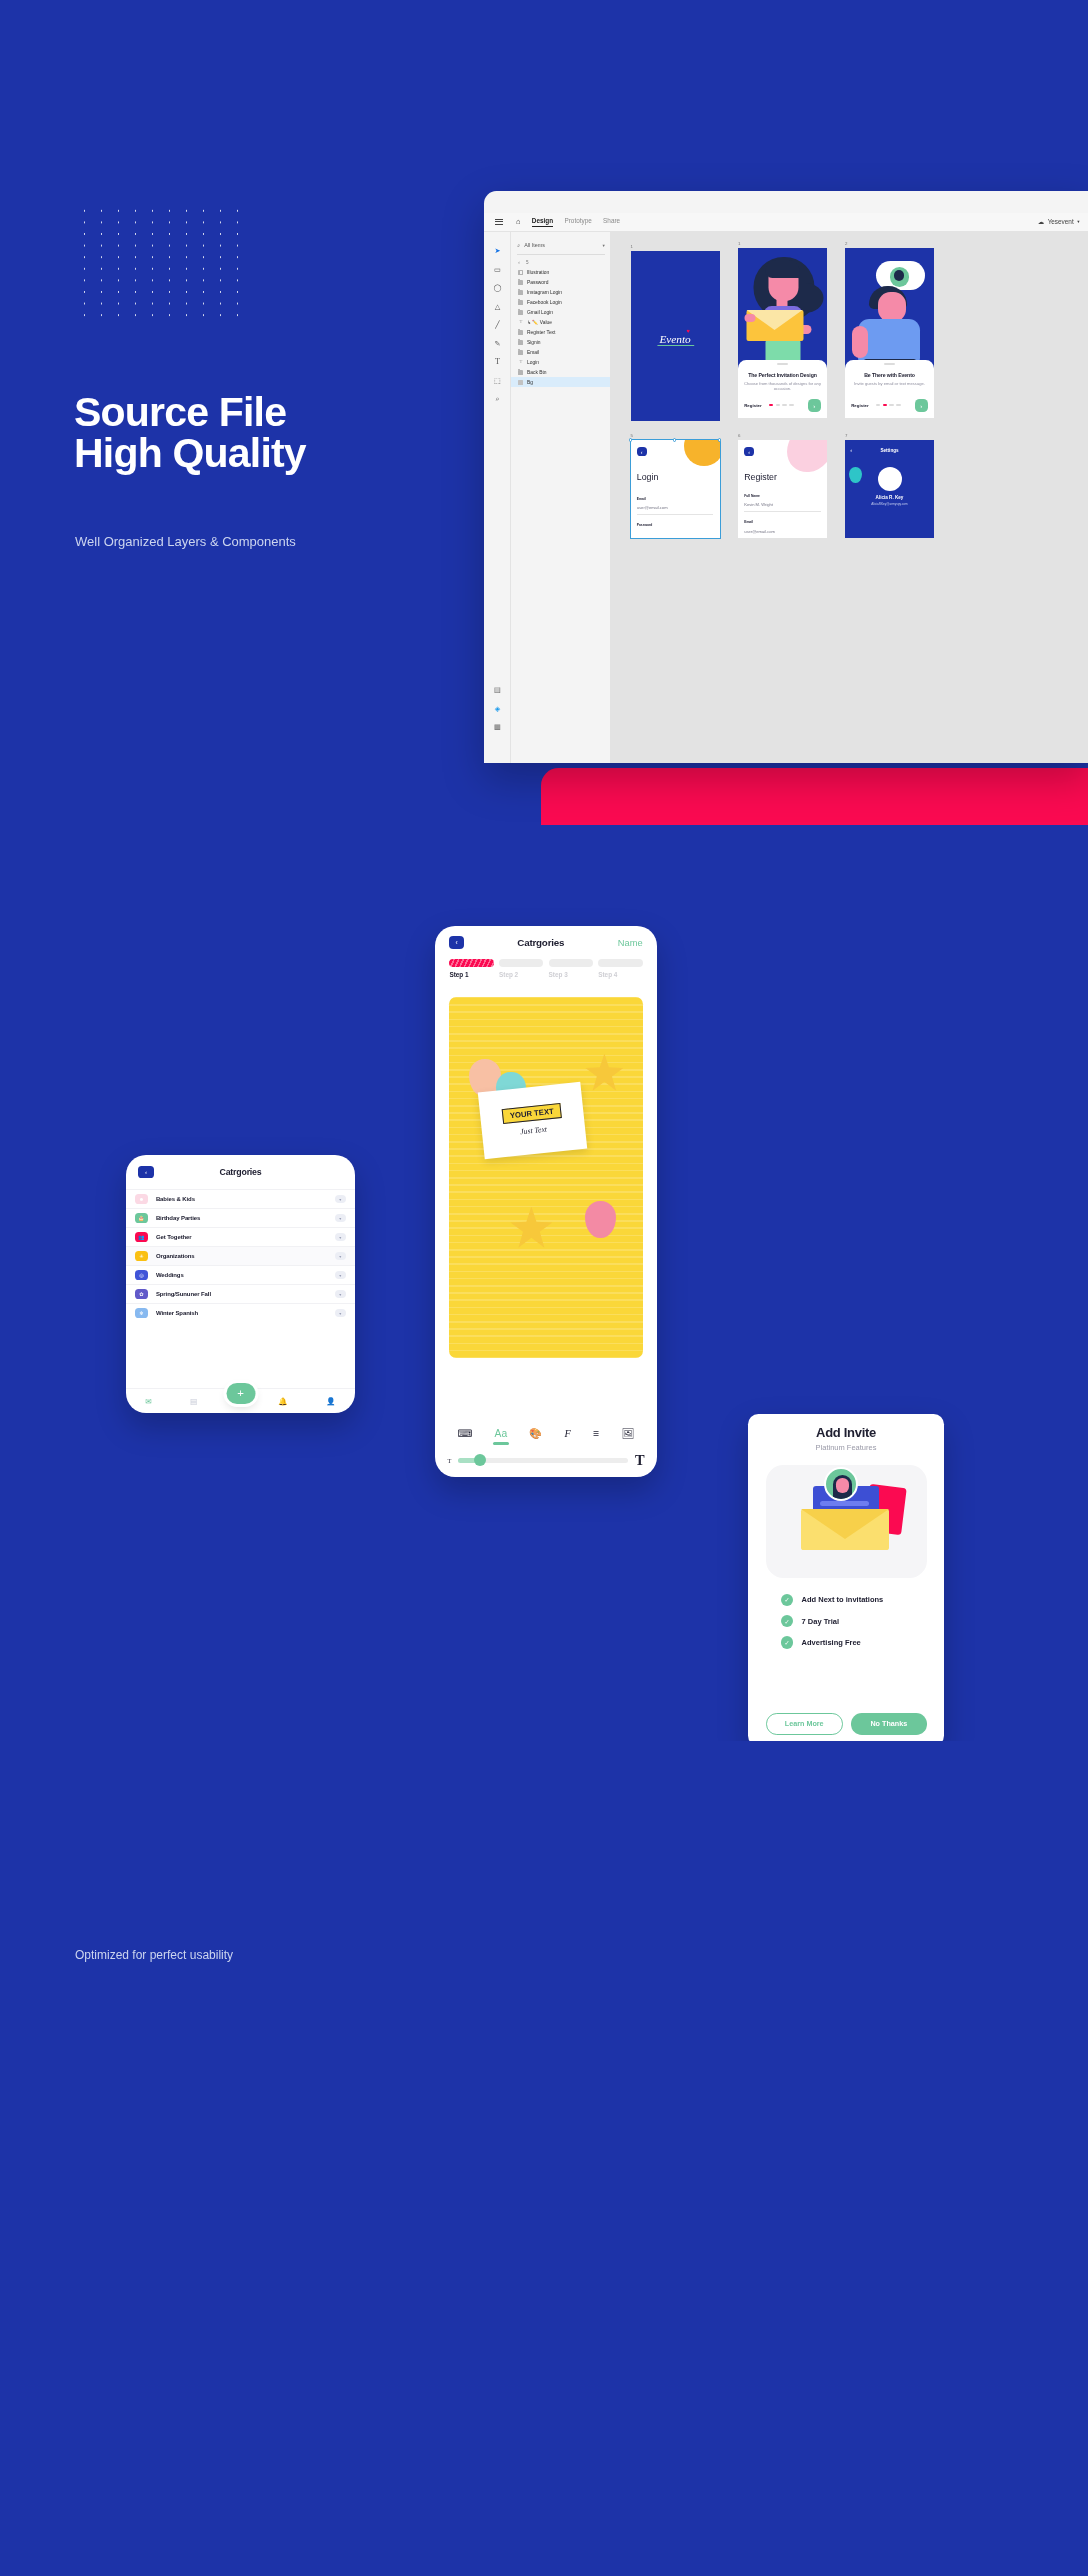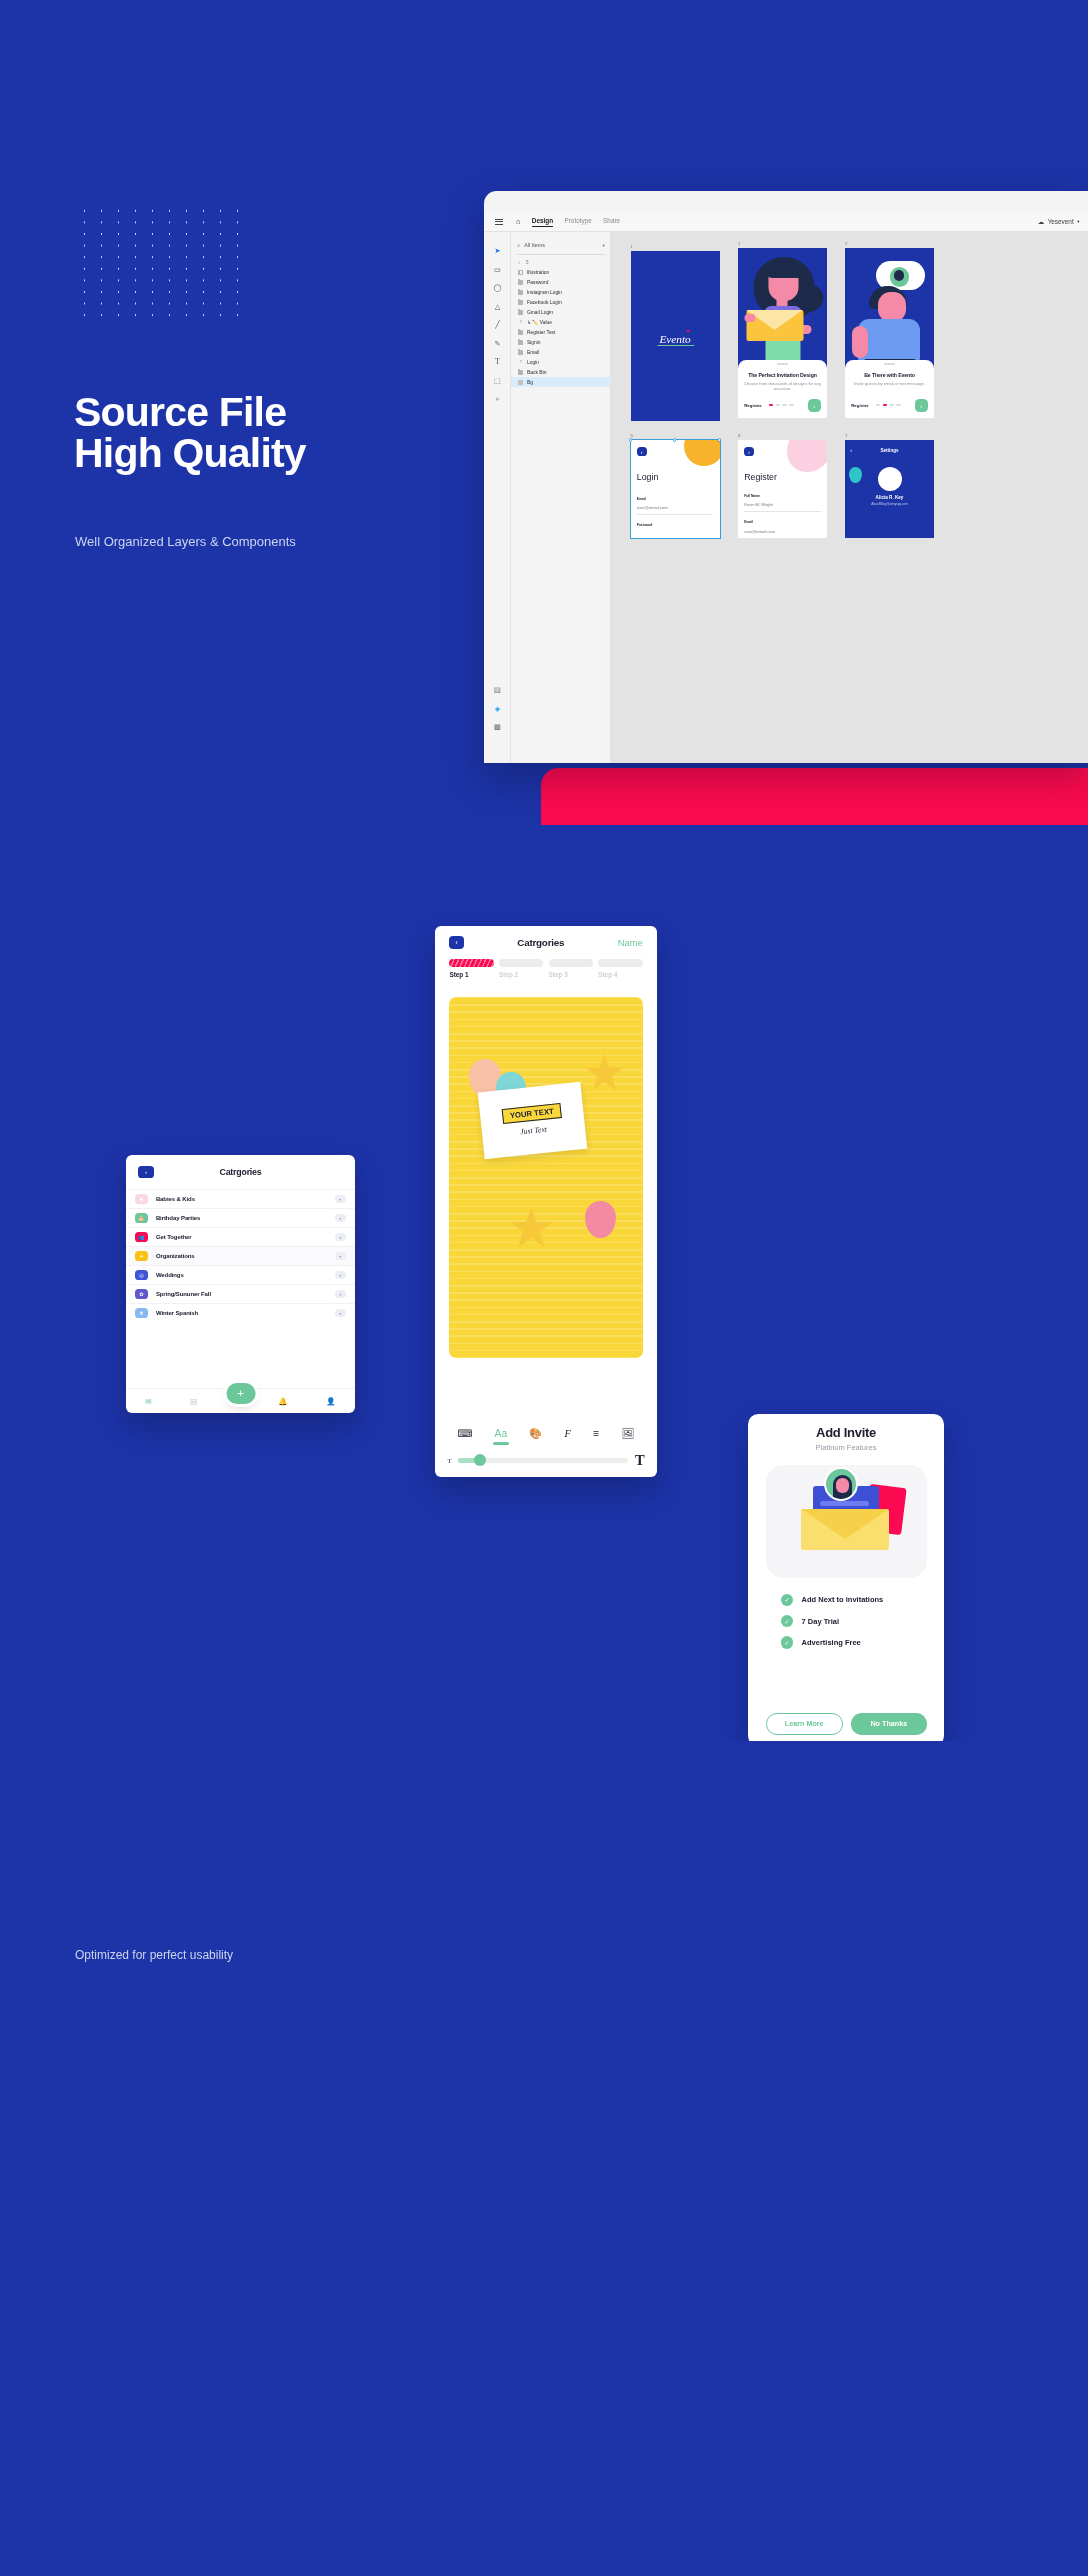--- a/index.html
+++ b/index.html
@@ -115,21 +115,21 @@
   .b-bub-in:after{content:"";position:absolute;left:4.6px;top:3.1px;width:10.3px;height:10.3px;border-radius:50%;background:#1d2a4a;}
   .b-hair{position:absolute;left:20.6px;top:20.6px;width:38px;height:23px;background:#1d2a4a;border-radius:19.6px 19.6px 5.2px 5.2px;}
   .b-face{position:absolute;left:29px;top:27px;width:28px;height:30px;background:#f58aa8;border-radius:12.4px;}
   .b-body{position:absolute;left:9.3px;top:54px;width:62px;height:43px;background:#6d9bf1;border-radius:11.3px 11.3px 4.1px 4.1px;}
   .b-arm{position:absolute;left:3.1px;top:61px;width:16.5px;height:32px;background:#f58aa8;border-radius:8.2px;}
   .b-jean{position:absolute;left:15.5px;top:94px;width:52px;height:20.6px;background:#1d2a4a;border-radius:2.1px;}
 
   
   #sec-phones{position:absolute;left:0;top:917px;width:1088px;height:824px;background:#1d33a8;}
 
-  .phone{position:absolute;background:#fff;border-radius:6px;box-shadow:0 13.4px 31px rgba(0,0,0,.22);overflow:hidden;}
+  .phone{position:absolute;background:#fff;border-radius:20px;box-shadow:0 13.4px 31px rgba(0,0,0,.22);overflow:hidden;}
 
   
   #ph-cat{left:126px;top:238px;width:229px;height:258px;}
   .cat-hd{height:34px;display:flex;align-items:center;padding:0 12.4px;}
   .cat-back{width:15.5px;height:11.3px;border-radius:3.6px;background:#1d33a8;color:#fff;font-size:6.2px;display:flex;align-items:center;justify-content:center;}
   .cat-ttl{flex:1;text-align:center;font-size:8.8px;font-weight:700;color:#202032;margin-left:-15.5px;letter-spacing:-0.2px;}
   .cat-row{display:flex;align-items:center;height:19px;padding:0 9.3px;border-top:0.5px solid #f1f1f4;}
   .cat-row.alt{background:#fafafc;}
   .cat-ic{width:12.4px;height:10.3px;border-radius:3.6px;display:flex;align-items:center;justify-content:center;font-size:5.2px;color:#fff;}
   .cat-lb{margin-left:8.2px;font-size:6px;font-weight:700;color:#202032;letter-spacing:-0.1px;}

